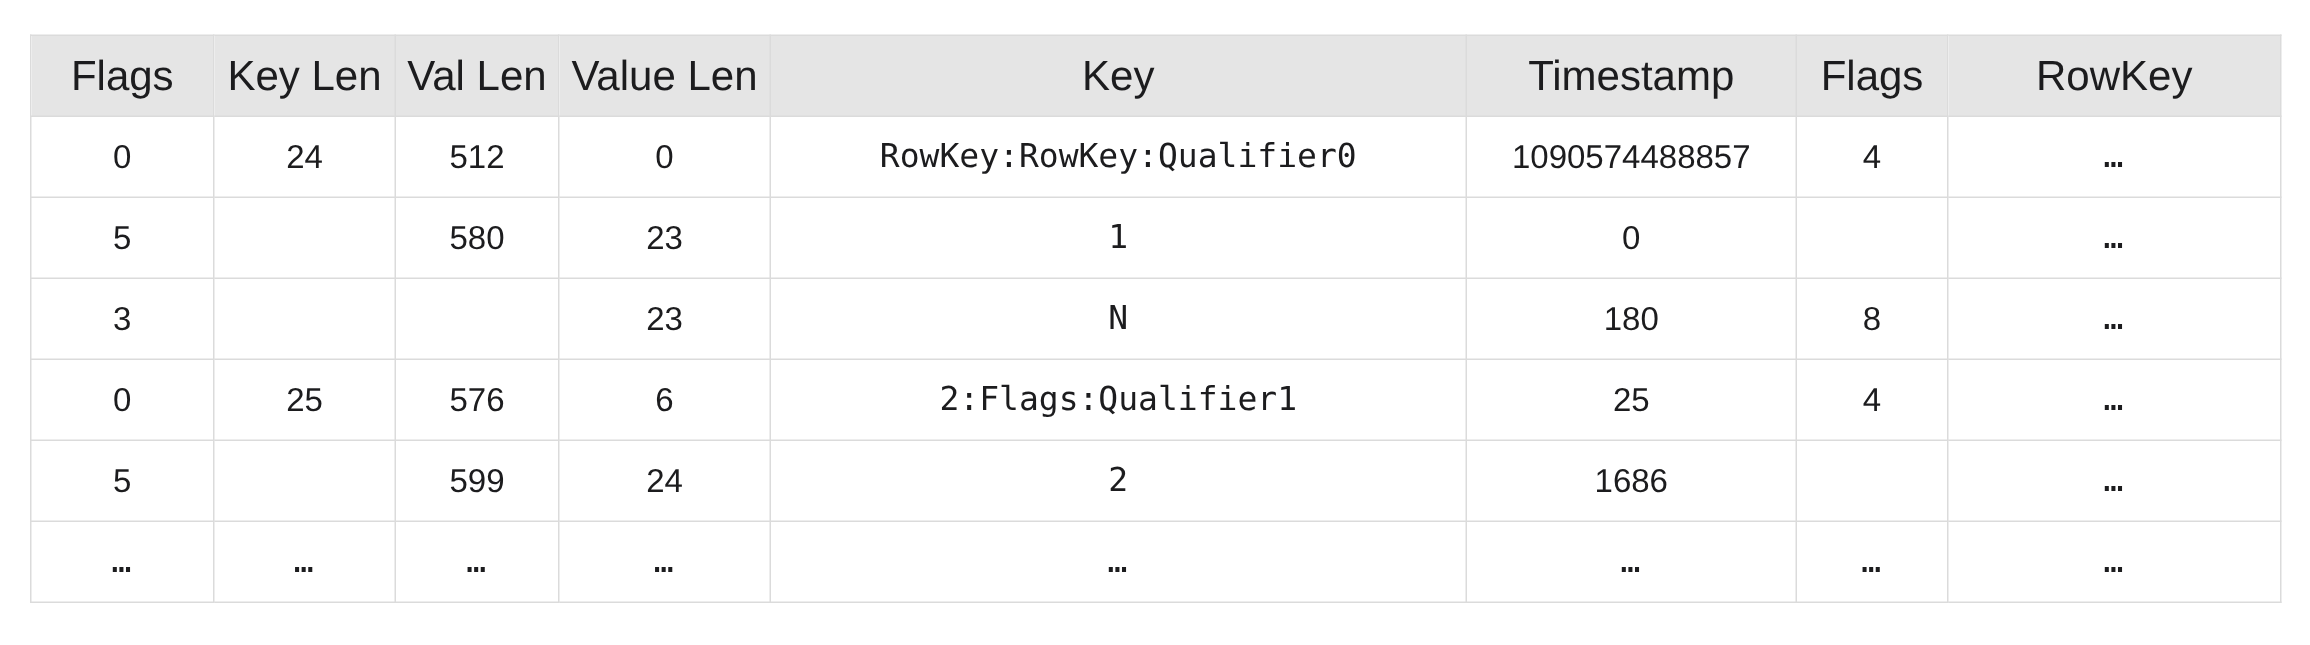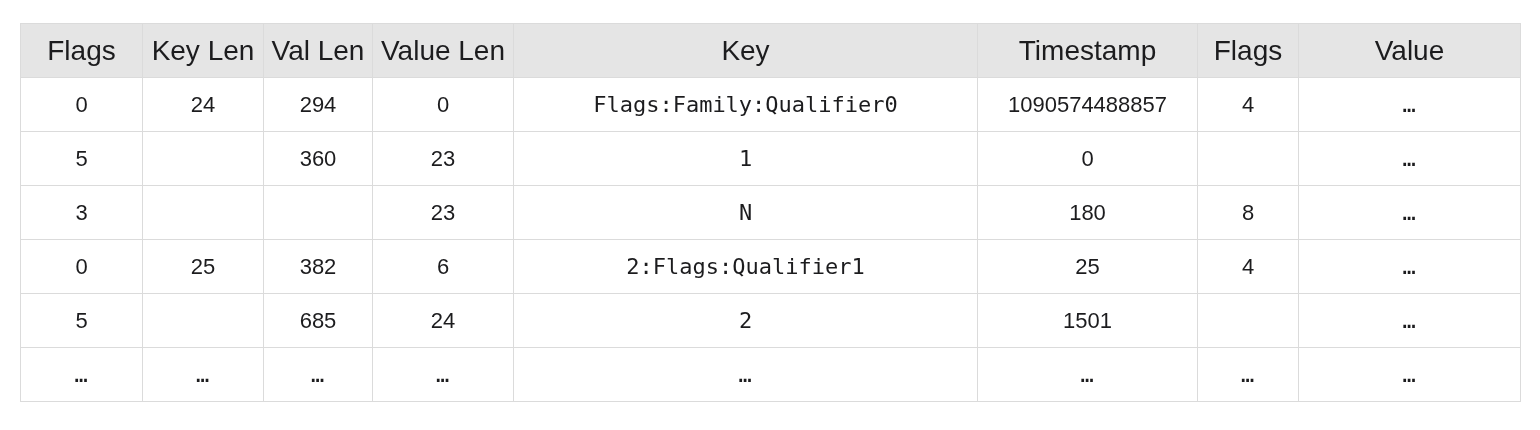--- a/index.html
+++ b/index.html
@@ -72,71 +72,71 @@
     </colgroup>
     <thead>
       <tr>
         <th>Flags</th>
         <th>Key Len</th>
         <th>Val Len</th>
         <th>Value Len</th>
         <th>Key</th>
         <th>Timestamp</th>
         <th>Flags</th>
-        <th>Value</th>
+        <th>RowKey</th>
       </tr>
     </thead>
     <tbody>
       <tr>
         <td>0</td>
         <td>24</td>
-        <td>294</td>
+        <td>512</td>
         <td>0</td>
-        <td class="mono">Flags:Family:Qualifier0</td>
+        <td class="mono">RowKey:RowKey:Qualifier0</td>
         <td>1090574488857</td>
         <td>4</td>
         <td class="dots">…</td>
       </tr>
       <tr>
         <td>5</td>
         <td class="shaded"></td>
-        <td>360</td>
+        <td>580</td>
         <td>23</td>
         <td class="mono">1</td>
         <td>0</td>
         <td class="shaded"></td>
         <td class="dots">…</td>
       </tr>
       <tr>
         <td>3</td>
         <td class="shaded"></td>
         <td class="shaded"></td>
         <td>23</td>
         <td class="mono">N</td>
         <td>180</td>
         <td>8</td>
         <td class="dots">…</td>
       </tr>
       <tr>
         <td>0</td>
         <td>25</td>
-        <td>382</td>
+        <td>576</td>
         <td>6</td>
         <td class="mono">2:Flags:Qualifier1</td>
         <td>25</td>
         <td>4</td>
         <td class="dots">…</td>
       </tr>
       <tr>
         <td>5</td>
         <td class="shaded"></td>
-        <td>685</td>
+        <td>599</td>
         <td>24</td>
         <td class="mono">2</td>
-        <td>1501</td>
+        <td>1686</td>
         <td class="shaded"></td>
         <td class="dots">…</td>
       </tr>
       <tr>
         <td class="dots">…</td>
         <td class="dots">…</td>
         <td class="dots">…</td>
         <td class="dots">…</td>
         <td class="dots">…</td>
         <td class="dots">…</td>

